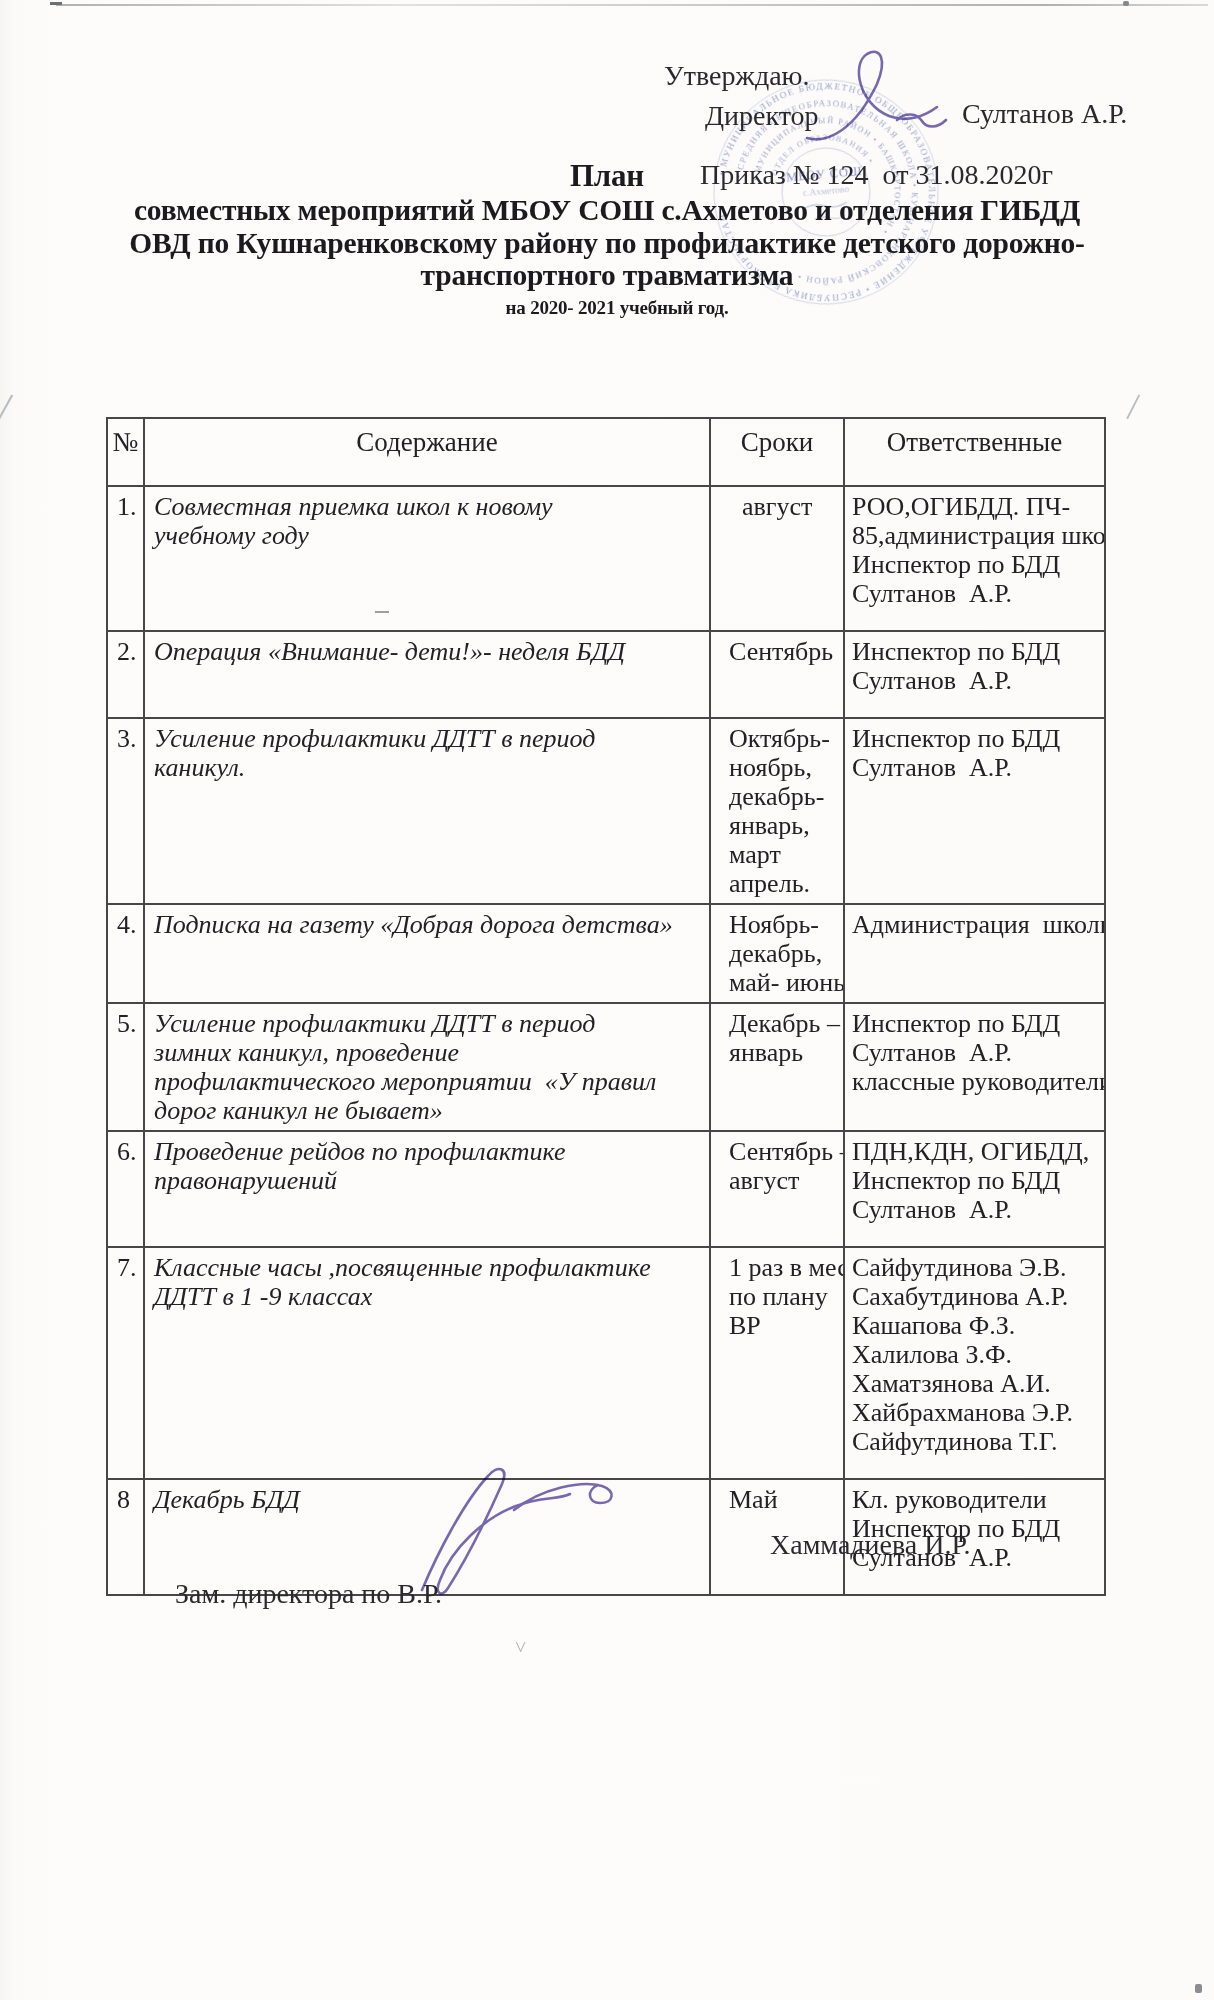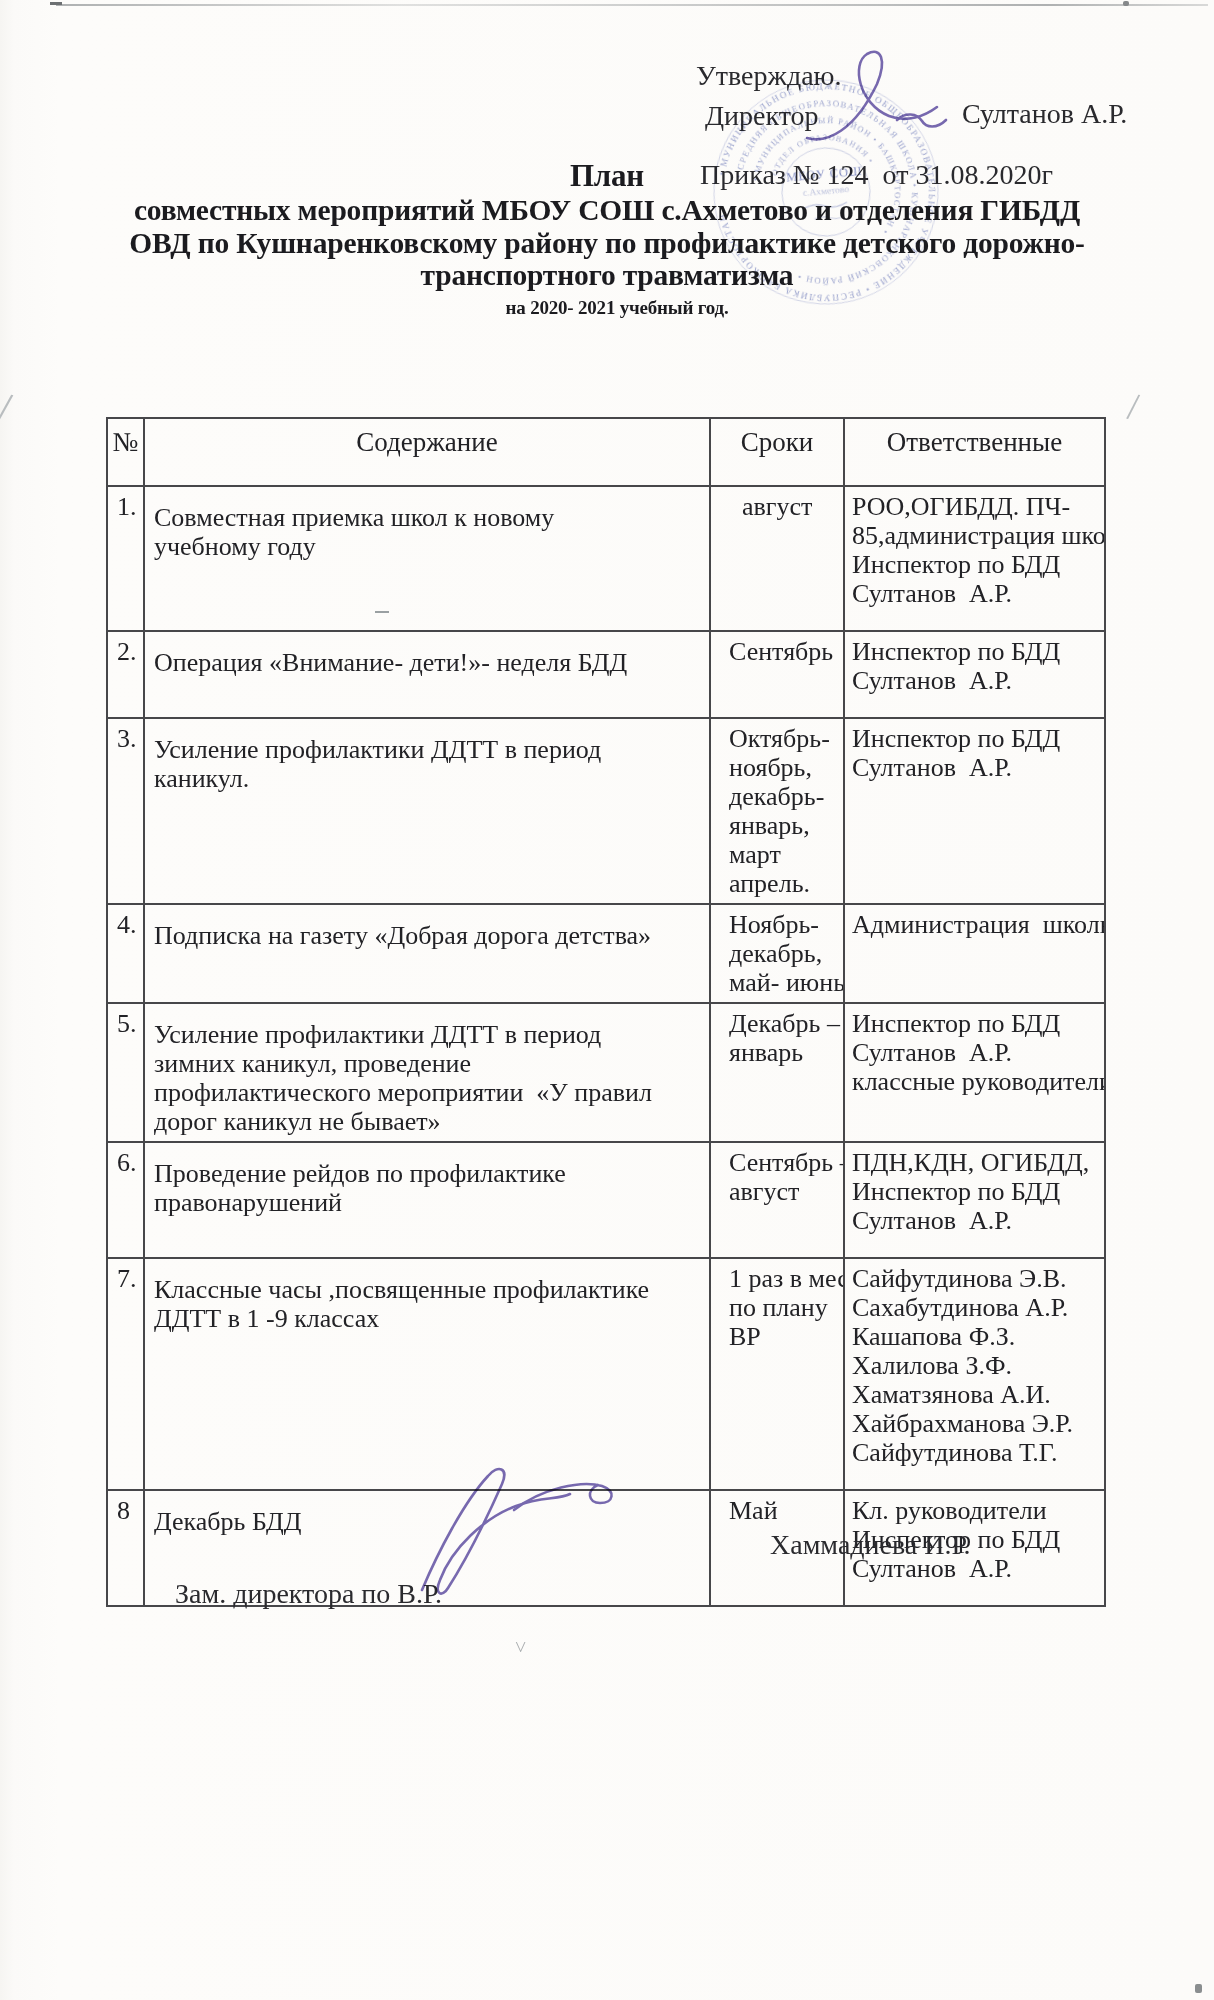--- a/index.html
+++ b/index.html
@@ -8,21 +8,21 @@
     font-family:"Liberation Serif","DejaVu Serif",serif;
     background:#ffffff;
   }
   .page{
     position:relative;width:1214px;height:2000px;overflow:hidden;
     background:linear-gradient(90deg,#f6f5f2 0px,#fbfaf8 14px,#fdfcfa 60px,#fcfbf9 100%);
     color:#26262a;
   }
   
   .approval-line{position:absolute;font-size:28px;white-space:pre;color:#2a2a2e;}
-  .ap1{left:696px;top:60px;}
+  .ap1{left:664px;top:60px;}
   .ap2{left:705px;top:100px;}
   .ap-name{left:962px;top:98px;}
   .ap3{left:700px;top:127px;margin-top:32px;}
   
   .title-block{position:absolute;left:0;top:158px;width:1214px;text-align:center;color:#1b1b1f;}
   .title-line{font-weight:bold;letter-spacing:-0.2px;}
   .t1{font-size:31px;line-height:36px;}
   .t2,.t3,.t4{font-size:29.5px;line-height:32.5px;}
   .t5{font-size:19px;line-height:31px;margin-left:20px;}
   
@@ -42,21 +42,21 @@
     font-size:26px;line-height:29px;color:#222226;
   }
   table.plan td,table.plan th{
     border:2px solid #47474a;vertical-align:top;
     white-space:pre;overflow:hidden;
   }
   table.plan th{
     font-weight:normal;text-align:center;height:56px;padding-top:9px;font-size:27px;
   }
   td.c-num{padding:5px 2px 5px 9px;}
-  td.c-content{padding:16px 6px 5px 9px;}
+  td.c-content{padding:5px 6px 5px 9px;font-style:italic;}
   td.c-period{padding:5px 2px 5px 18px;}
   td.c-resp{padding:5px 2px 22px 7px;}
   
   .footer-label{position:absolute;font-size:28px;white-space:pre;color:#2a2a2e;}
   .f-left{left:175px;top:1534px;margin-top:44px;}
   .f-right{left:770px;top:1529px;}
   
   .artifact{position:absolute;color:#b9bdbf;pointer-events:none;}
   .top-edge-line{left:56px;top:4px;width:1152px;height:2px;
     background:linear-gradient(90deg,rgba(110,115,118,.55),rgba(110,115,118,.2) 30%,rgba(110,115,118,.55) 86%,rgba(110,115,118,.25));}

